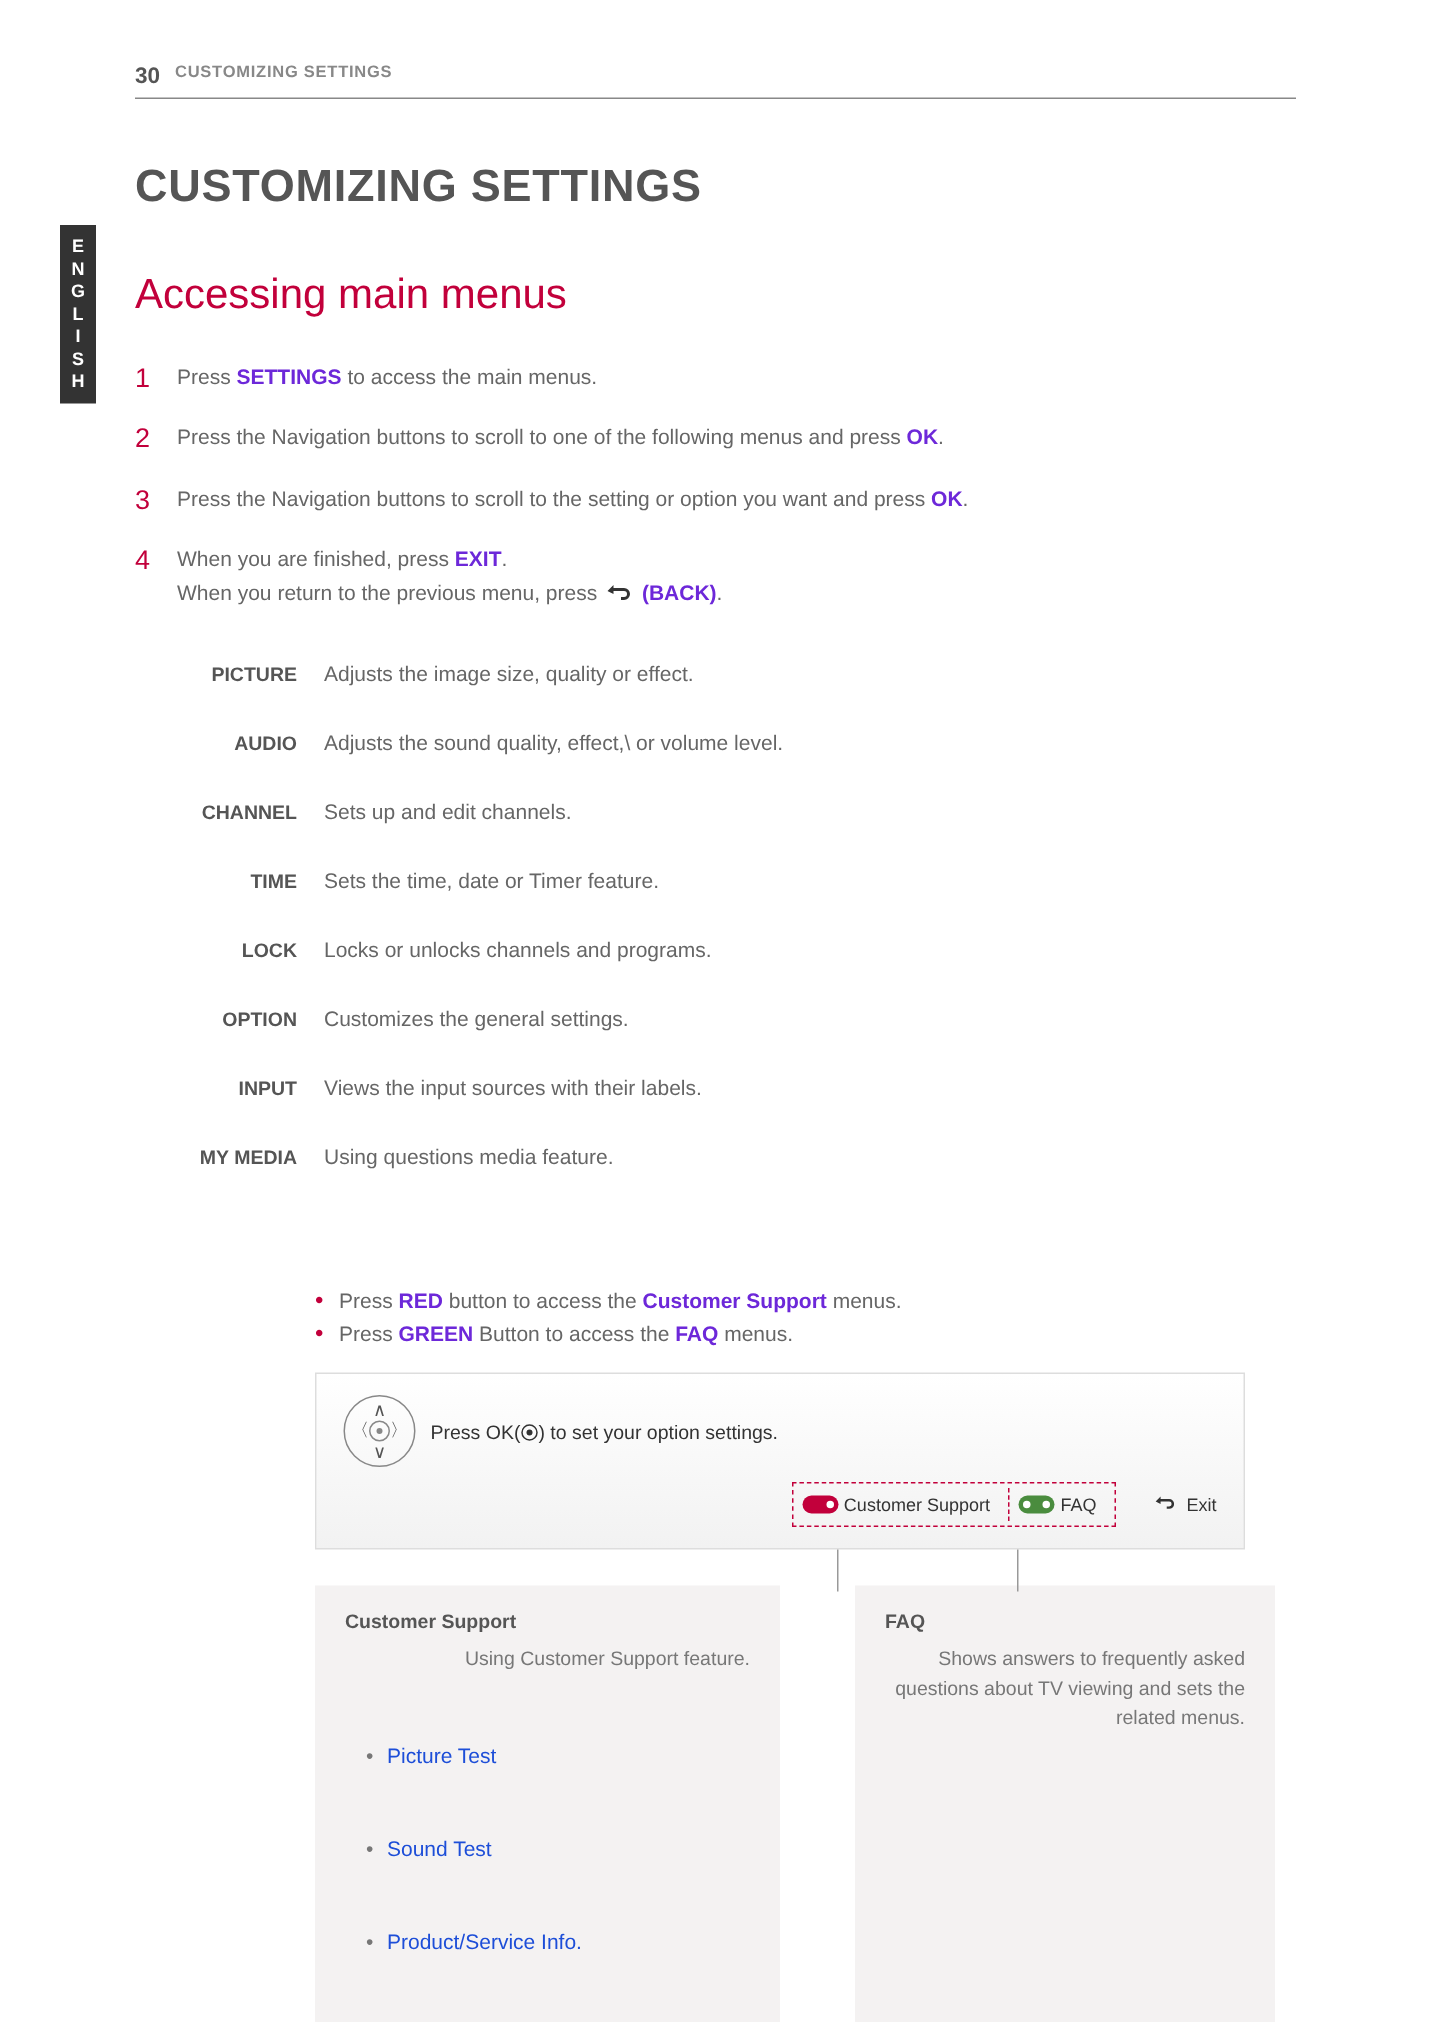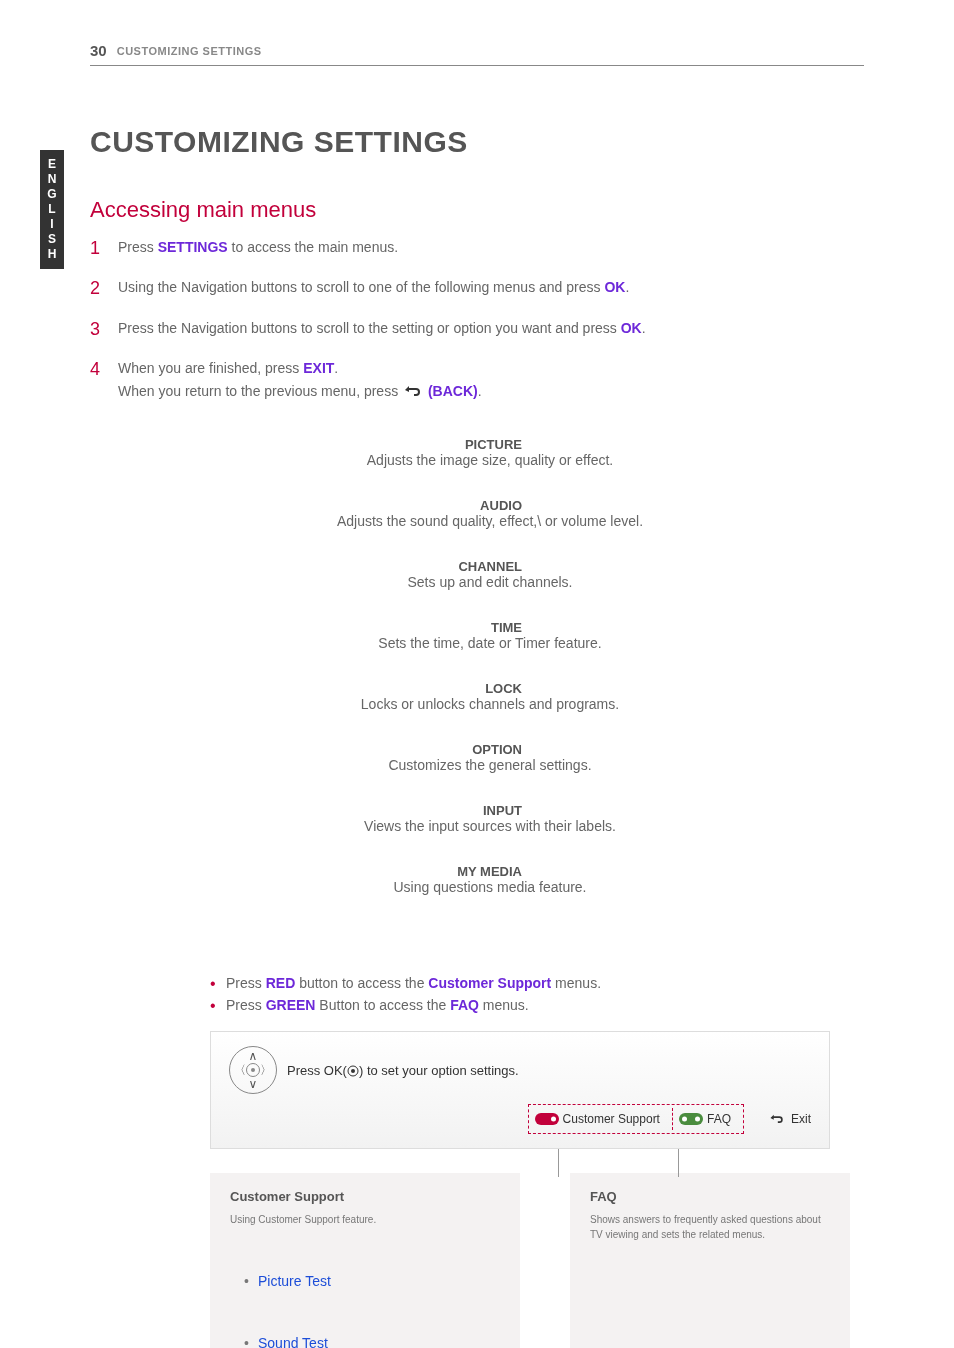--- a/index.html
+++ b/index.html
@@ -7,24 +7,24 @@
       width: 954px;
       height: 1348px;
       background: #fff;
       font-family: Arial, Helvetica, sans-serif;
       color: #5a5a5a;
       position: relative;
       padding: 42px 90px 40px 90px;
     }
     .header-row {
       display: flex;
-      align-items: center;
+      align-items: flex-start;
       border-bottom: 1px solid #888;
       padding-bottom: 6px;
-      margin-bottom: 59px;
+      margin-bottom: 42px;
     }
     .page-num {
       font-size: 15px;
       font-weight: bold;
       color: #555;
       margin-right: 10px;
     }
     .header-title {
       font-size: 11px;
       letter-spacing: 0.5px;
@@ -45,24 +45,24 @@
       text-orientation: upright;
     }
     h1.main-title {
       font-size: 30px;
       font-weight: bold;
       color: #555;
       letter-spacing: 0.5px;
       margin-bottom: 38px;
     }
     h2.section-title {
-      font-size: 22px;
+      font-size: 28px;
       color: #c2003b;
       font-weight: normal;
-      margin-bottom: 13px;
+      margin-bottom: 28px;
     }
     ol.steps {
       list-style: none;
       counter-reset: step;
       margin-bottom: 30px;
     }
     ol.steps > li {
       counter-increment: step;
       position: relative;
       padding-left: 28px;
@@ -86,21 +86,20 @@
       vertical-align: middle;
     }
     .menu-table {
       margin-left: 26px;
       margin-top: 34px;
     }
     .menu-row {
       display: flex;
       align-items: center;
       margin-bottom: 30px;
-      flex-direction: column;
     }
     .menu-label {
       width: 100px;
       text-align: right;
       font-size: 13px;
       font-weight: bold;
       color: #555;
       padding-right: 18px;
       flex-shrink: 0;
     }
@@ -257,24 +256,25 @@
     }
     .callout.left { width: 310px; }
     .callout.right { width: 280px; }
     .callout h4 {
       font-size: 13px;
       font-weight: bold;
       color: #555;
       margin-bottom: 8px;
     }
     .callout p {
-      font-size: 10px;
+      font-size: 13px;
       color: #777;
       line-height: 1.5;
       margin-bottom: 6px;
+      text-align: right;
     }
     .callout ul {
       list-style: none;
       padding-left: 14px;
     }
     .callout ul li {
       font-size: 14px;
       color: #1d4ed8;
       position: relative;
       margin-bottom: 3px;
@@ -300,21 +300,21 @@
 
 <h1 class="main-title">CUSTOMIZING SETTINGS</h1>
 
 <h2 class="section-title">Accessing main menus</h2>
 
 <ol class="steps">
   <li>
     <span>Press </span><span class="bold">SETTINGS</span><span> to access the main menus.</span>
   </li>
   <li>
-    <span>Using the Navigation buttons to scroll to one of the following menus and press </span><span class="bold">OK</span><span>.</span>
+    <span>Press the Navigation buttons to scroll to one of the following menus and press </span><span class="bold">OK</span><span>.</span>
   </li>
   <li>
     <span>Press the Navigation buttons to scroll to the setting or option you want and press </span><span class="bold">OK</span><span>.</span>
   </li>
   <li>
     <span>When you are finished, press </span><span class="bold">EXIT</span><span>.</span><br>
     <span>When you return to the previous menu, press </span><span class="back-icon"><svg width="22" height="14" viewBox="0 0 22 14">
           <path d="M3 7 L7 3 L7 5 L14 5 A4 4 0 0 1 14 13 L12 13 L12 11 L14 11 A2 2 0 0 0 14 7 L7 7 L7 9 Z" fill="#333"></path>
         </svg></span><span class="bold"> (BACK)</span><span>.</span>
   </li>

